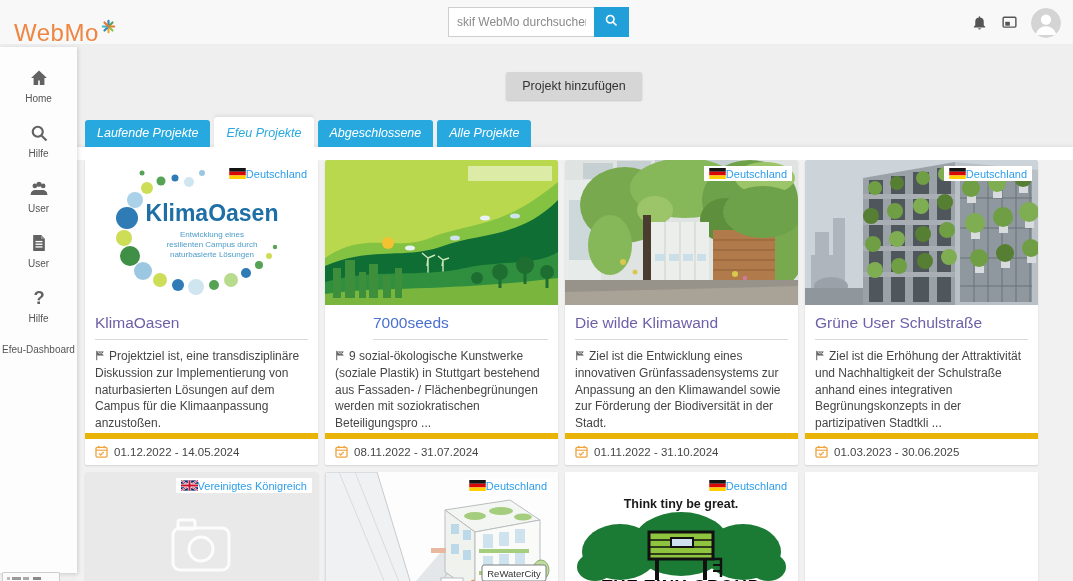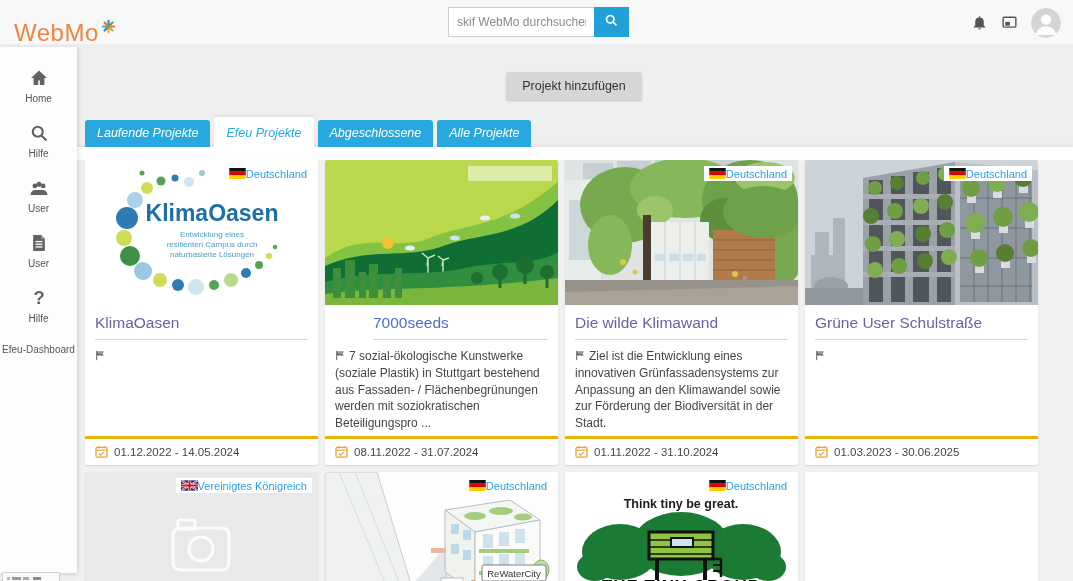--- a/index.html
+++ b/index.html
@@ -68,21 +68,21 @@
     background:#fff; padding:1px 5px; font-size:11px; color:#2d9fe9; min-height:15px;
   }
   .country-label .flag svg { width:17px; height:11px; display:block; }
   .country-label.ghost { background:rgba(255,255,255,.5); width:84px; }
   .card-body { flex:1; display:flex; flex-direction:column; min-height:0; }
   .card-title { margin:0 10px; padding:9px 0 7px; font-size:15.5px; font-weight:400; border-bottom:1px solid #d8d8d8; cursor:pointer; }
   .t-purple { color:#6d5fa8; }
   .t-blue { color:#4a6fd1;margin-left:48px; }
   .card-desc { margin:0; padding:8px 10px 4px; font-size:12px; line-height:1.4; color:#454545; flex:1; overflow:hidden; }
   .goal-flag svg { width:11px; height:11px; margin-right:3px; vertical-align:-1px; }
-  .card-dates { display:flex; align-items:center; gap:6px; padding:6px 10px 7px; border-top:3px solid #eab308; font-size:11.5px; color:#454545; }
+  .card-dates { display:flex; align-items:center; gap:6px; padding:6px 10px 7px; border-top:6px solid #eab308; font-size:11.5px; color:#454545; }
   .cal { display:flex; }
   .cal svg { width:13px; height:13px; }
   
   .link-tooltip {
     position:absolute; left:2px; bottom:0; width:58px; height:9px; z-index:30;
     background:#fbfbfb; border:1px solid #cdcdcd; border-bottom:none; border-radius:2px 2px 0 0;
     background-image:linear-gradient(90deg,#bbb 0 3px,transparent 3px 5px,#999 5px 14px,transparent 14px 16px,#aaa 16px 22px,transparent 22px 26px,#888 26px 34px,transparent 34px 100%);
     background-size:40px 3px; background-repeat:no-repeat; background-position:4px 4px;
   }
 </style>
@@ -251,21 +251,21 @@
       <h3 class="card-title t-purple">KlimaOasen</h3>
       <p class="card-desc"><span class="goal-flag"><svg viewBox="0 0 16 16">
                   <path d="M2.5 1.2v13.6" stroke="#555" stroke-width="1.4"></path>
                   <path d="M3.2 2h9.6l-2.2 3 2.2 3H3.2z" fill="#555"></path>
                   <g fill="#fff">
                     <rect x="4.6" y="3.2" width="1.7" height="1.5"></rect>
                     <rect x="8" y="3.2" width="1.7" height="1.5"></rect>
                     <rect x="6.3" y="4.7" width="1.7" height="1.5"></rect>
                     <rect x="9.7" y="4.7" width="1.7" height="1.5"></rect>
                   </g>
-                </svg></span></p>
+                </svg></span><span class="desc-text">Projektziel ist, eine transdisziplinäre Diskussion zur Implementierung von naturbasierten Lösungen auf dem Campus für die Klimaanpassung anzustoßen.</span></p>
       <div class="card-dates">
         <span class="cal">
                 <svg viewBox="0 0 16 16" fill="none" stroke="#f0a23c">
                   <rect x="1.2" y="2.8" width="13.6" height="12" rx="1.5" stroke-width="1.6"></rect>
                   <path d="M1.2 6.4h13.6" stroke-width="1.4"></path>
                   <path d="M4.6 1v3M11.4 1v3" stroke-width="1.6"></path>
                   <path d="M5 10.4l2 2 3.6-3.8" stroke-width="1.5"></path>
                 </svg>
               </span>
         <span class="dates-text">01.12.2022 - 14.05.2024</span>
@@ -316,21 +316,21 @@
       <h3 class="card-title t-blue">7000seeds</h3>
       <p class="card-desc"><span class="goal-flag"><svg viewBox="0 0 16 16">
                   <path d="M2.5 1.2v13.6" stroke="#555" stroke-width="1.4"></path>
                   <path d="M3.2 2h9.6l-2.2 3 2.2 3H3.2z" fill="#555"></path>
                   <g fill="#fff">
                     <rect x="4.6" y="3.2" width="1.7" height="1.5"></rect>
                     <rect x="8" y="3.2" width="1.7" height="1.5"></rect>
                     <rect x="6.3" y="4.7" width="1.7" height="1.5"></rect>
                     <rect x="9.7" y="4.7" width="1.7" height="1.5"></rect>
                   </g>
-                </svg></span><span class="desc-text">7 sozial-ökologische Kunstwerke (soziale Plastik) in Stuttgart bestehend aus Fassaden- / Flächenbegrünungen werden mit soziokratischen Beteiligungspro ...</span></p>
+                </svg></span><span class="desc-text">9 sozial-ökologische Kunstwerke (soziale Plastik) in Stuttgart bestehend aus Fassaden- / Flächenbegrünungen werden mit soziokratischen Beteiligungspro ...</span></p>
       <div class="card-dates">
         <span class="cal">
                 <svg viewBox="0 0 16 16" fill="none" stroke="#f0a23c">
                   <rect x="1.2" y="2.8" width="13.6" height="12" rx="1.5" stroke-width="1.6"></rect>
                   <path d="M1.2 6.4h13.6" stroke-width="1.4"></path>
                   <path d="M4.6 1v3M11.4 1v3" stroke-width="1.6"></path>
                   <path d="M5 10.4l2 2 3.6-3.8" stroke-width="1.5"></path>
                 </svg>
               </span>
         <span class="dates-text">08.11.2022 - 31.07.2024</span>
@@ -504,21 +504,21 @@
       <h3 class="card-title t-purple">Grüne User Schulstraße</h3>
       <p class="card-desc"><span class="goal-flag"><svg viewBox="0 0 16 16">
                   <path d="M2.5 1.2v13.6" stroke="#555" stroke-width="1.4"></path>
                   <path d="M3.2 2h9.6l-2.2 3 2.2 3H3.2z" fill="#555"></path>
                   <g fill="#fff">
                     <rect x="4.6" y="3.2" width="1.7" height="1.5"></rect>
                     <rect x="8" y="3.2" width="1.7" height="1.5"></rect>
                     <rect x="6.3" y="4.7" width="1.7" height="1.5"></rect>
                     <rect x="9.7" y="4.7" width="1.7" height="1.5"></rect>
                   </g>
-                </svg></span></p>
+                </svg></span><span class="desc-text">Ziel ist die Erhöhung der Attraktivität und Nachhaltigkeit der Schulstraße anhand eines integrativen Begrünungskonzepts in der partizipativen Stadtkli ...</span></p>
       <div class="card-dates">
         <span class="cal">
                 <svg viewBox="0 0 16 16" fill="none" stroke="#f0a23c">
                   <rect x="1.2" y="2.8" width="13.6" height="12" rx="1.5" stroke-width="1.6"></rect>
                   <path d="M1.2 6.4h13.6" stroke-width="1.4"></path>
                   <path d="M4.6 1v3M11.4 1v3" stroke-width="1.6"></path>
                   <path d="M5 10.4l2 2 3.6-3.8" stroke-width="1.5"></path>
                 </svg>
               </span>
         <span class="dates-text">01.03.2023 - 30.06.2025</span>

